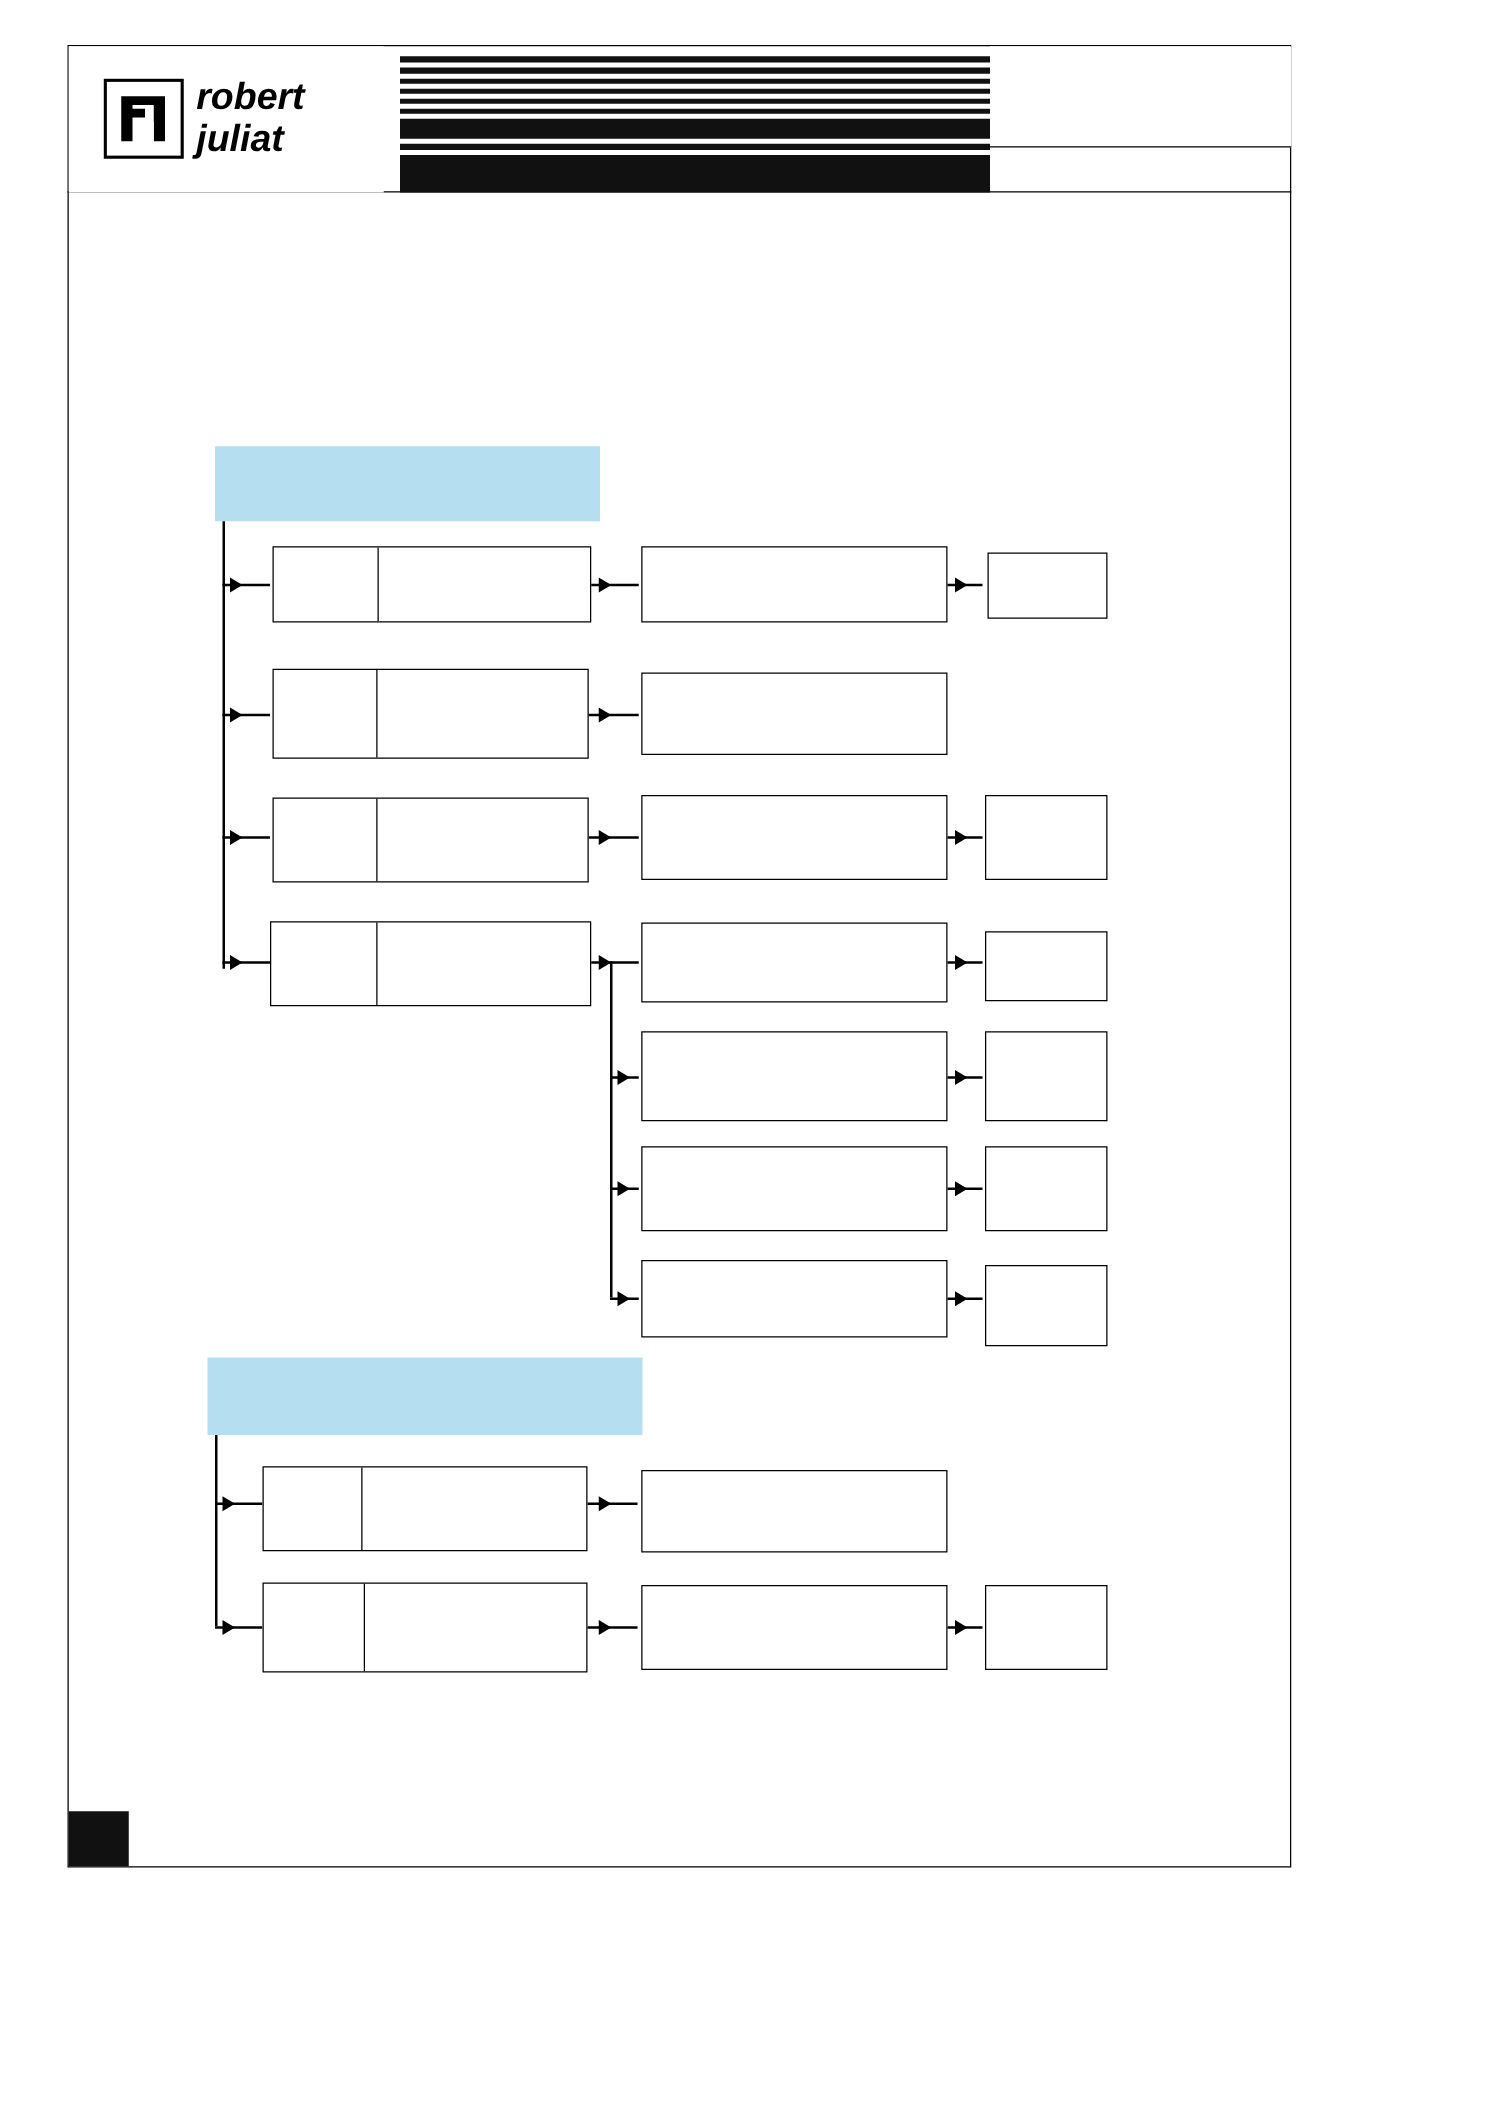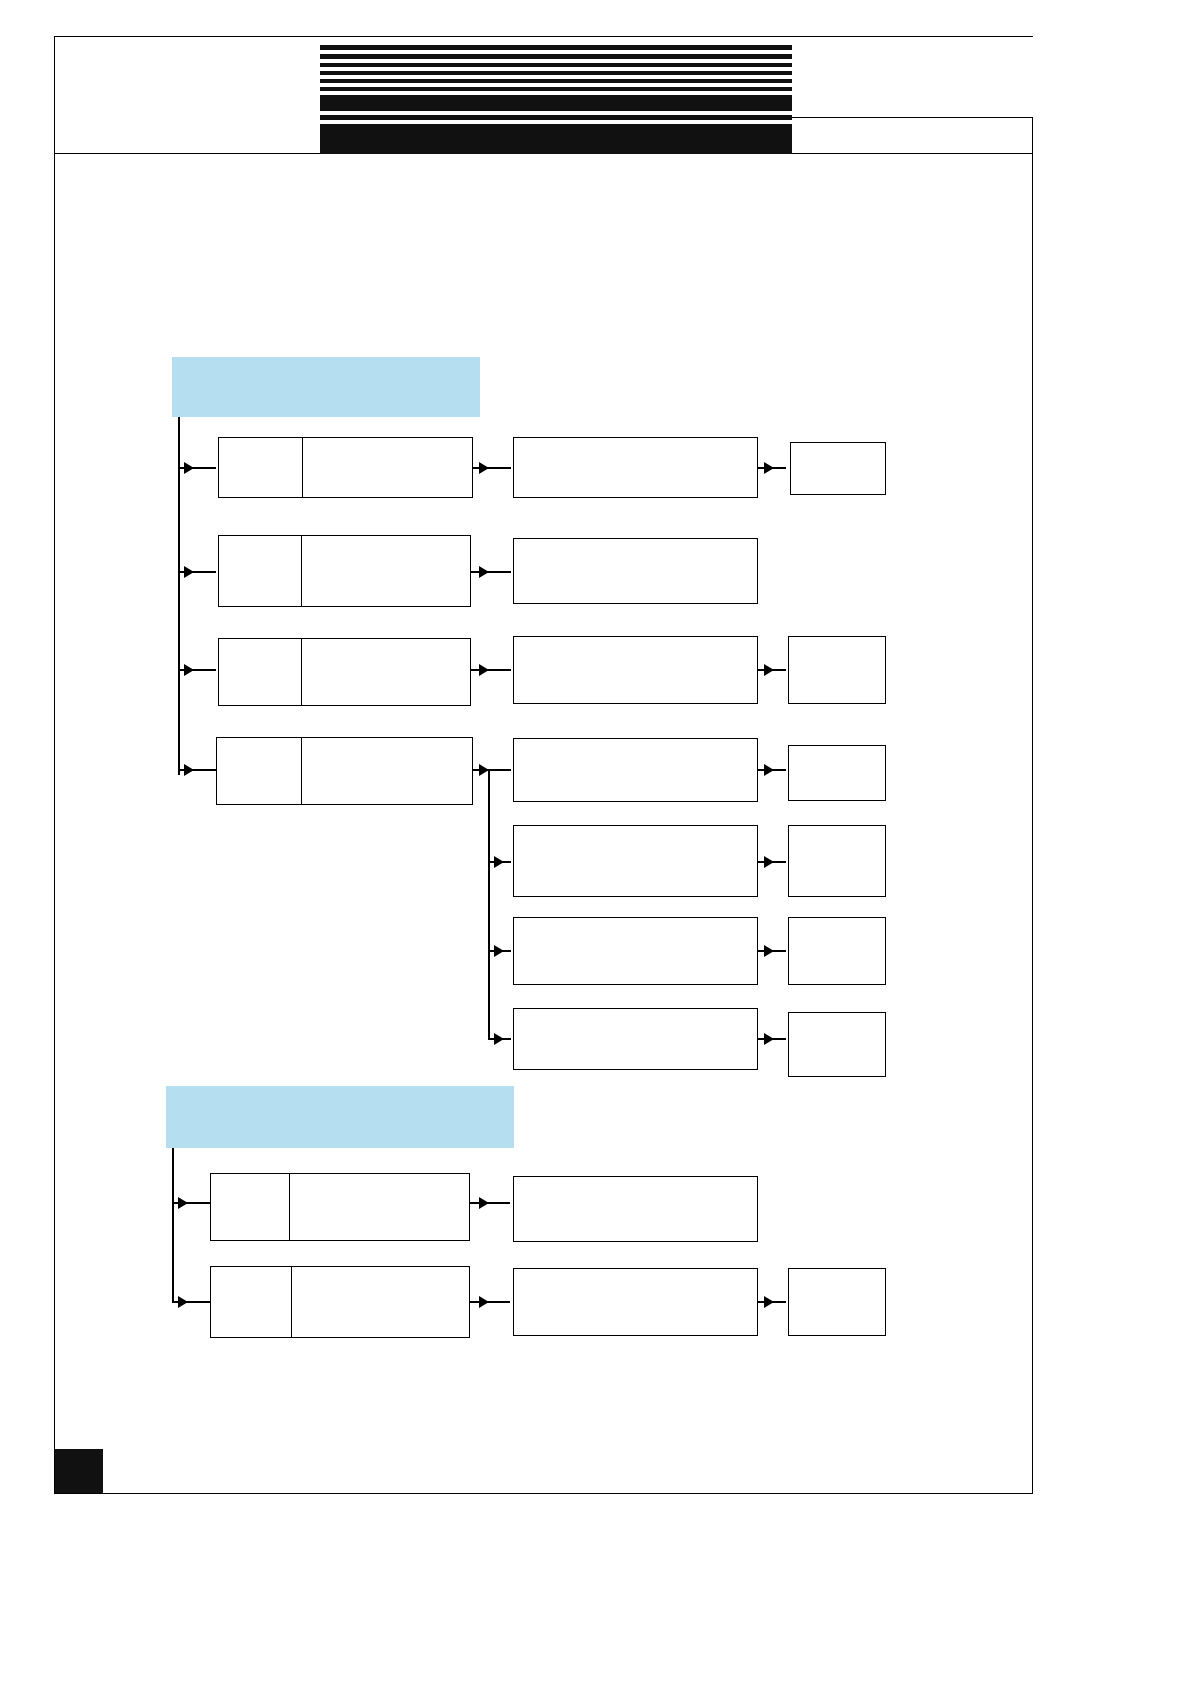--- a/index.html
+++ b/index.html
@@ -144,20 +144,31 @@
 </style>
 </head>
 <body>
 
 <div id="page">
 
   <div class="page-border"></div>
 
   <div class="header-band"></div>
 
+  <div class="logo-box">
+    <svg class="logo-mark" viewBox="0 0 64 64">
+      <rect x="1" y="1" width="62" height="62" fill="none" stroke="#000000" stroke-width="3"></rect>
+      <path d="M14 14 L14 50 L23 50 L23 31 L33 31 L33 24 L23 24 L23 21 L40 21 L40 50 L49 50 L49 14 Z" fill="#000000"></path>
+      <path d="M33 34 L40 34 L40 50 L33 50 Z" fill="#ffffff"></path>
+    </svg>
+    <div class="logo-text">
+      <div>robert</div>
+      <div>juliat</div>
+    </div>
+  </div>
 
   <div class="stripes">
     <div class="bar" style="top:0px;   height:5px;"></div>
     <div class="bar" style="top:9px;   height:5px;"></div>
     <div class="bar" style="top:18px;  height:4px;"></div>
     <div class="bar" style="top:26px;  height:4px;"></div>
     <div class="bar" style="top:34px;  height:4px;"></div>
     <div class="bar" style="top:42px;  height:4px;"></div>
     <div class="bar" style="top:50px;  height:16px;"></div>
     <div class="bar" style="top:70px;  height:5px;"></div>

